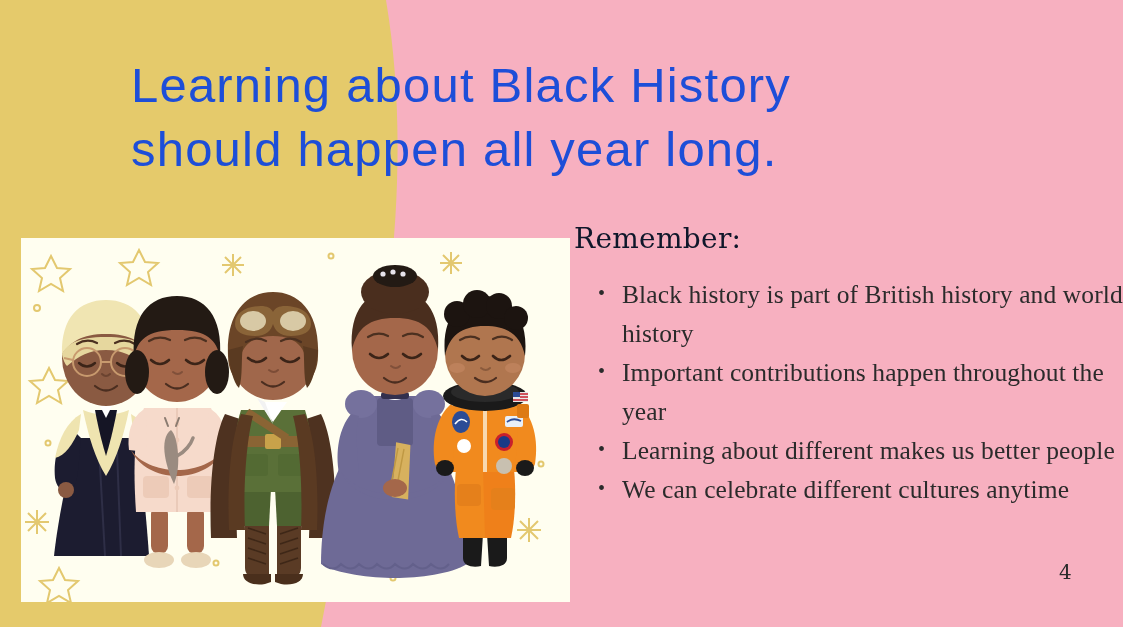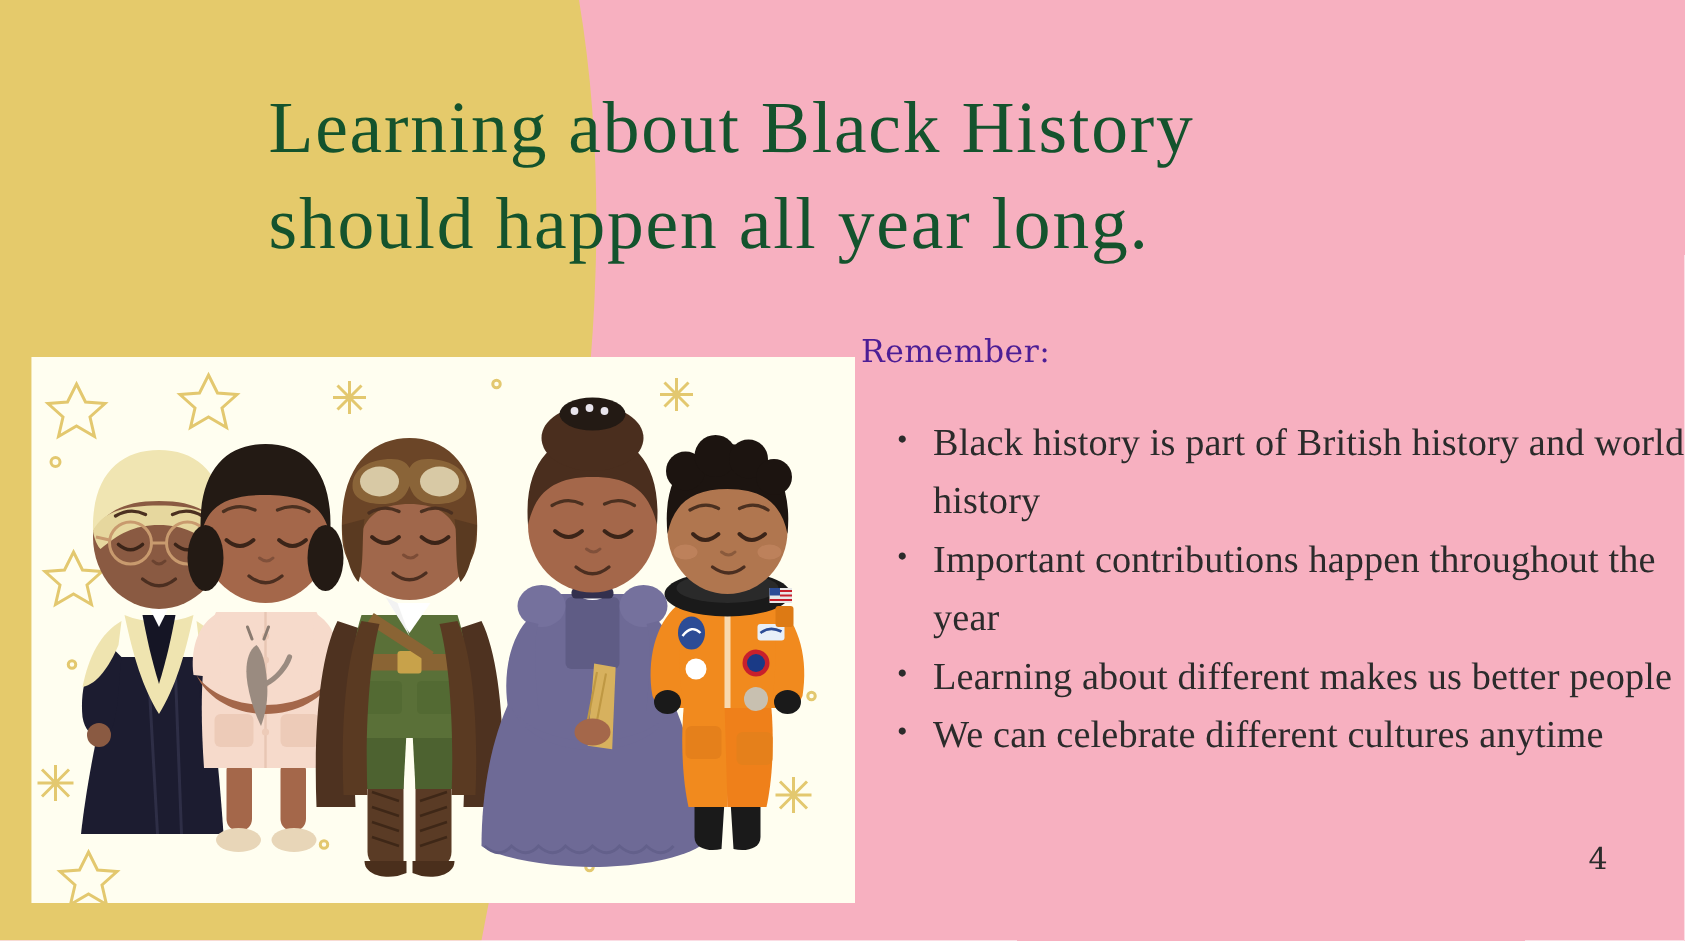--- a/index.html
+++ b/index.html
@@ -24,50 +24,49 @@
     height: 627px;
     pointer-events: none;
   }
 
   
   .title {
     position: absolute;
     left: 131px;
     top: 53px;
     width: 900px;
-    font-family: Liberation Serif, serif;
+    font-family: Liberation Sans, sans-serif;
     font-size: 49px;
     line-height: 64px;
     letter-spacing: 1.2px;
-    color: #14532d;
+    color: #1d4ed8;
     font-weight: 400;
     white-space: pre-line;
-    margin-left: 48px;
   }
 
   
   .illustration {
     position: absolute;
     left: 21px;
     top: 238px;
     width: 549px;
     height: 364px;
     background: #FFFEF0;
     overflow: hidden;
   }
   .illustration svg { display: block; }
 
   
   .remember {
     position: absolute;
     left: 574px;
     top: 222px;
     font-family: "DejaVu Serif", "Liberation Serif", serif;
-    font-size: 21px;
-    color: #4c1d95;
+    font-size: 28px;
+    color: #0f172a;
     letter-spacing: 0.3px;
   }
   .bullets {
     position: absolute;
     left: 592px;
     top: 275px;
     width: 531px;
     margin: 0;
     padding: 0;
     list-style: none;

